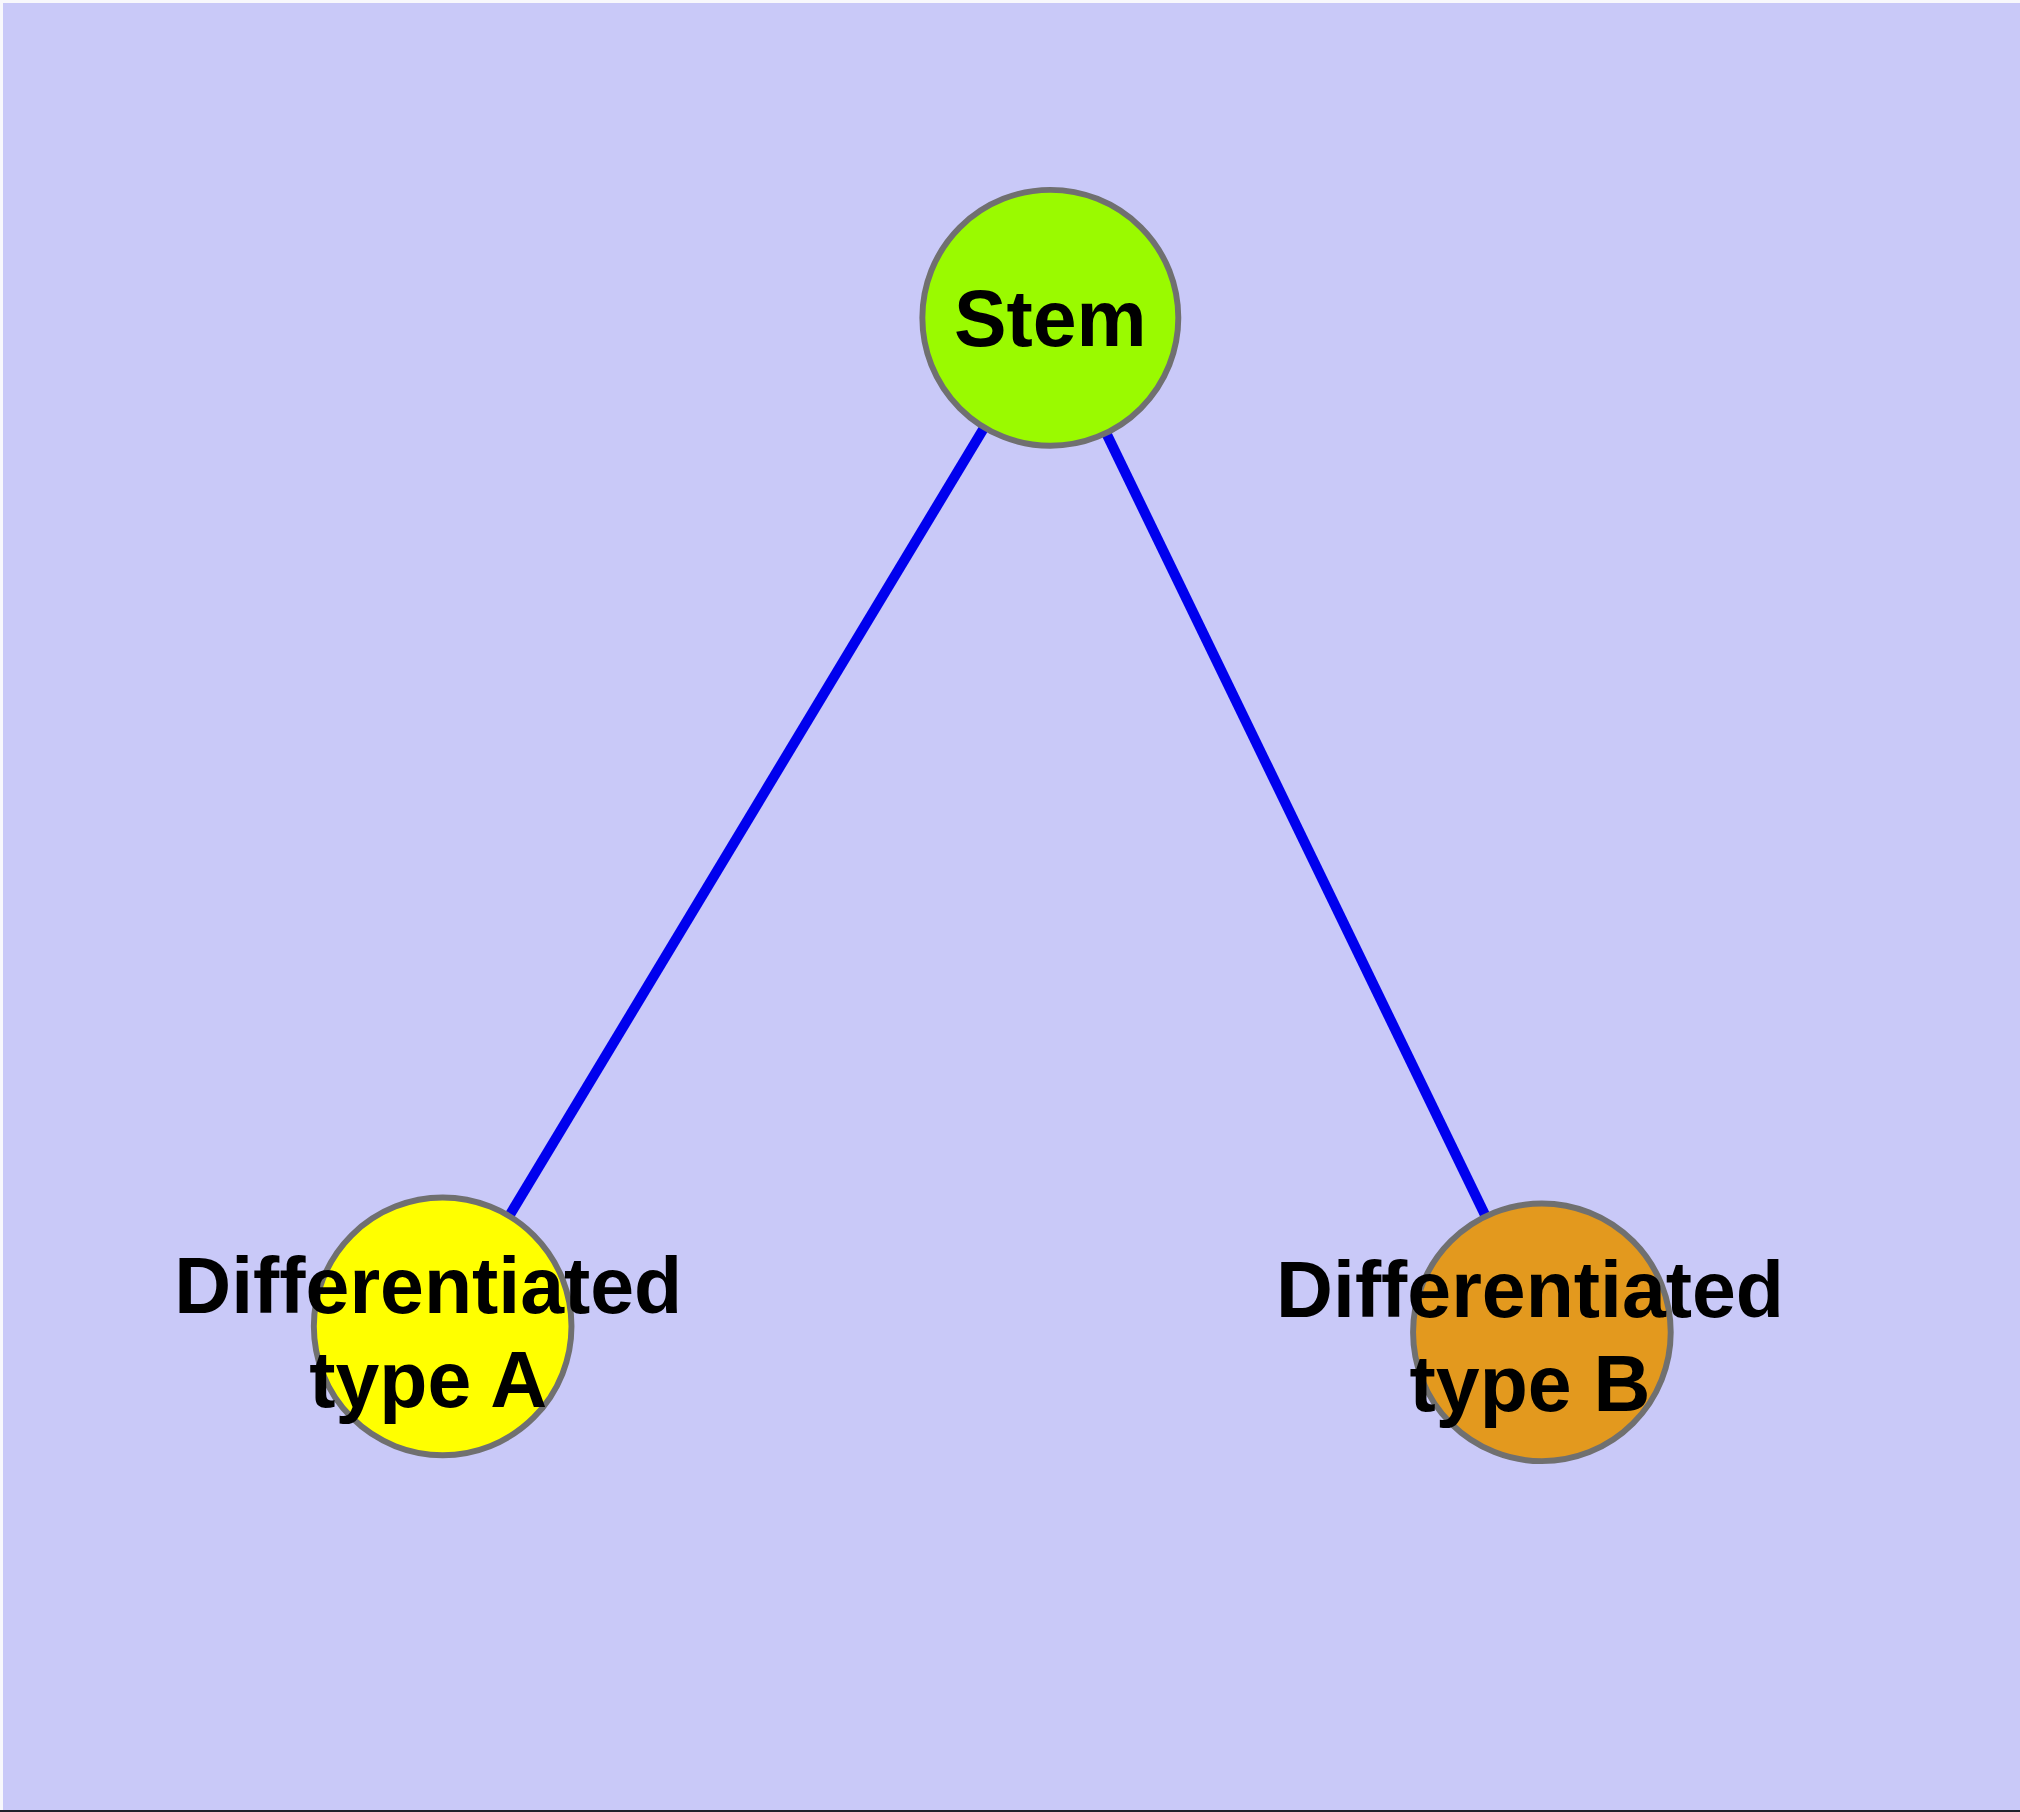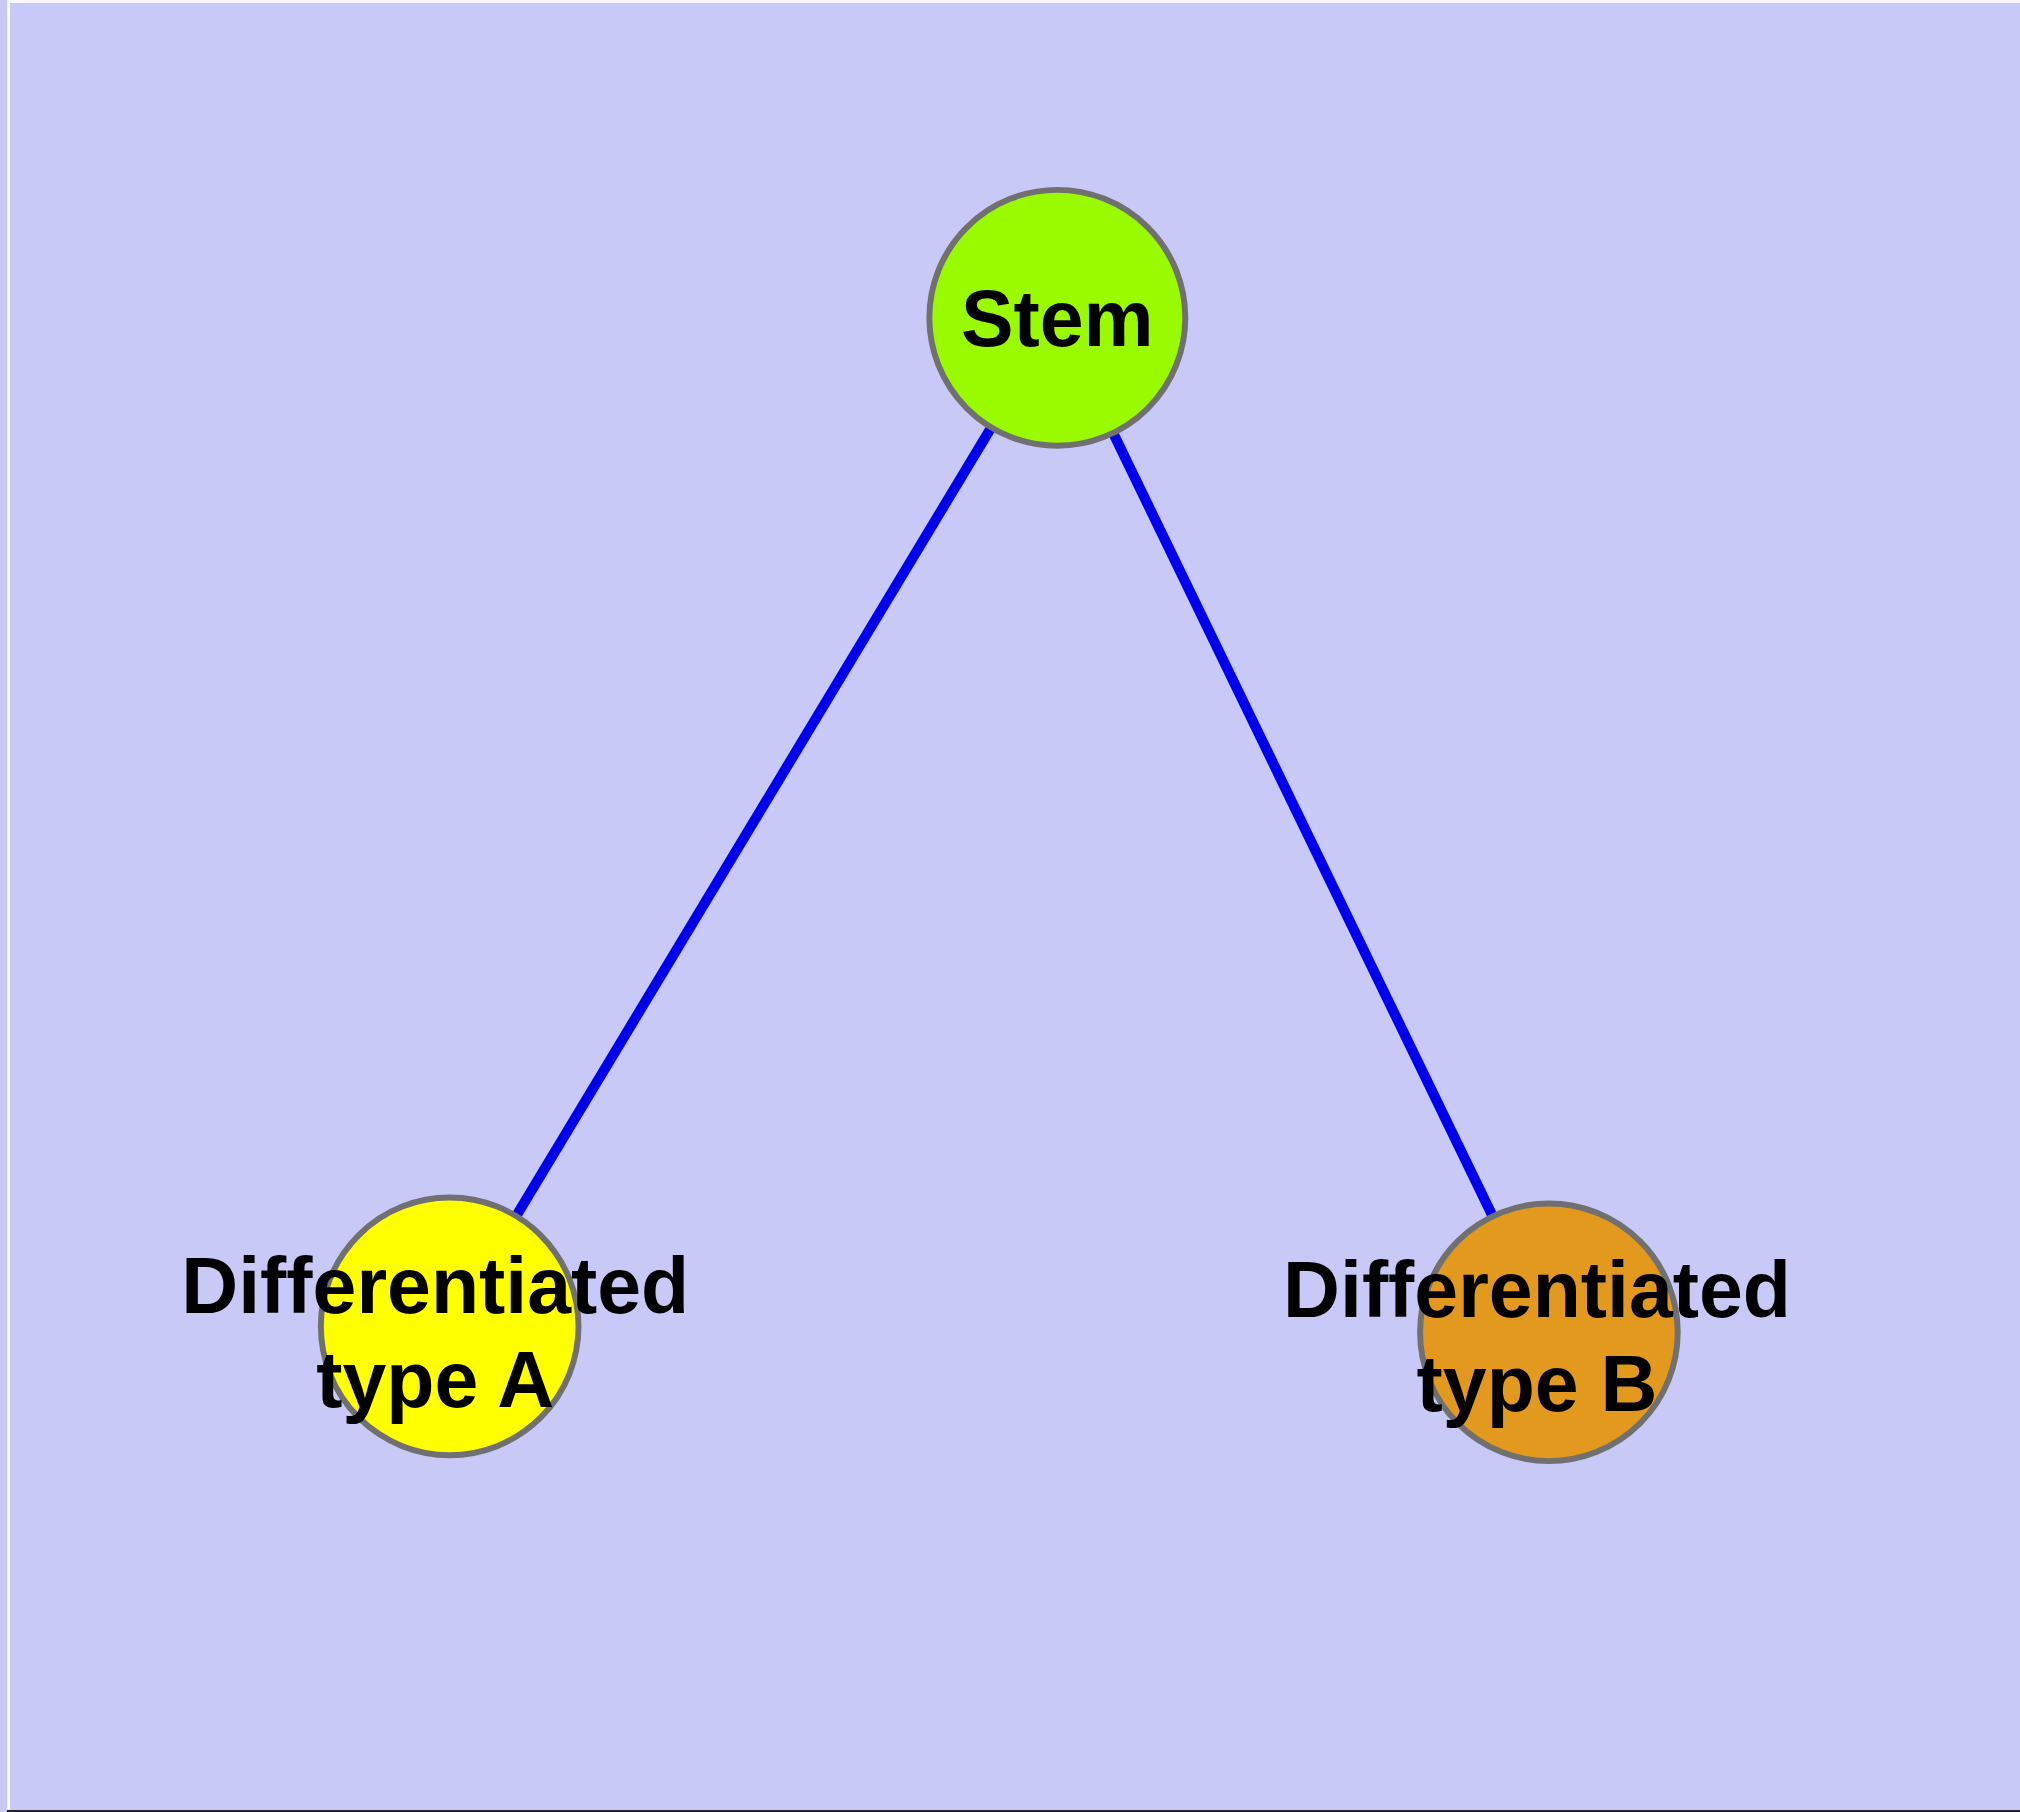--- a/index.html
+++ b/index.html
@@ -8,21 +8,20 @@
     width: 2021px;
     height: 1812px;
     overflow: hidden;
     background: #C9C9F8;
     font-family: "Liberation Sans", sans-serif;
   }
   .canvas {
     position: relative;
     width: 1738px;
     height: 1812px;
-    margin-left: 7px;
   }
   .frame-top {
     position: absolute; top: 0; left: 0;
     width: 2021px; height: 3.4px;
     background: #F8F8FC;
   }
   .frame-left {
     position: absolute; top: 0; left: 0;
     width: 3.4px; height: 1812px;
     background: #F8F8FC;

